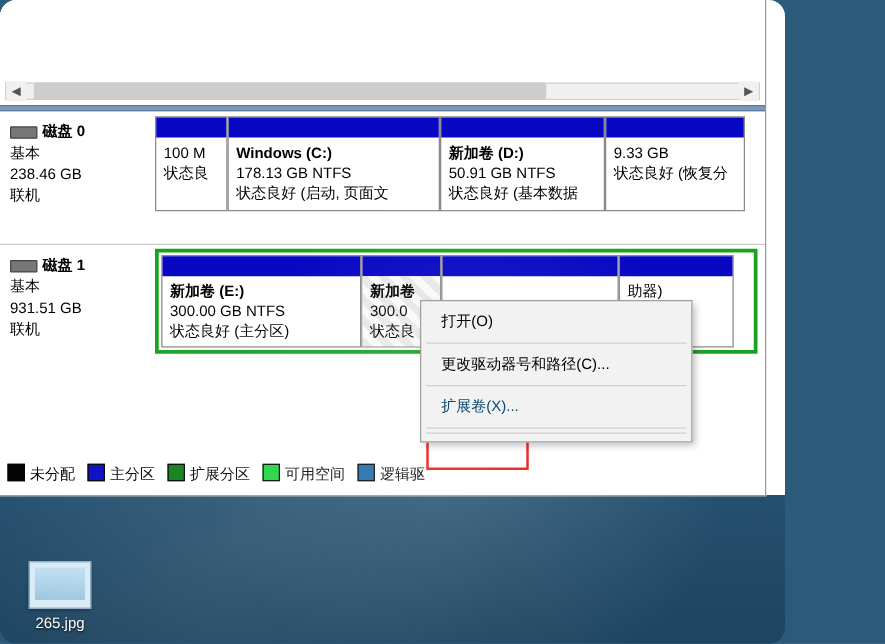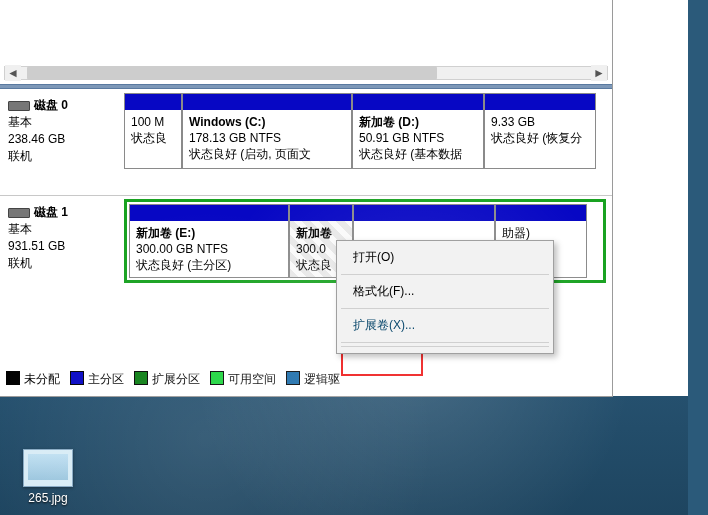--- a/index.html
+++ b/index.html
@@ -1,16 +1,16 @@
 <!DOCTYPE html>
 <html><head>
 <meta charset="utf-8">
 <style>
   html,body{margin:0;padding:0;font-family:"Microsoft YaHei","Segoe UI",sans-serif;font-size:12px;color:#000;background:#2b5a7a;}
-  .stage{position:relative;width:688px;height:515px;overflow:hidden;background:linear-gradient(#3a7da6,#2a5878 60%,#1e4560);}
+  .stage{position:relative;width:628px;height:515px;overflow:hidden;background:linear-gradient(#3a7da6,#2a5878 60%,#1e4560);border-radius:13px;}
   .stage::after{content:"";position:absolute;inset:0;background:
      radial-gradient(circle at 60% 70%,rgba(255,255,255,.15),transparent 40%),
      radial-gradient(circle at 30% 85%,rgba(255,255,255,.1),transparent 35%);pointer-events:none;}
   .window{position:absolute;left:0;top:0;width:612px;height:396px;background:#fff;border-right:1px solid #9a9a9a;border-bottom:1px solid #9a9a9a;overflow:hidden;}
   .pane-top{height:84px;background:#fff;position:relative;}
   .scroll-h{position:absolute;left:4px;right:4px;bottom:4px;top:66px;display:flex;align-items:center;background:#f0f0f0;border:1px solid #d0d0d0;}
   .scroll-h-track{flex:1;height:16px;position:relative;}
   .scroll-h-thumb{position:absolute;left:6px;top:1px;height:14px;width:410px;background:#cdcdcd;border-radius:2px;}
   .scroll-h-btn{width:16px;height:16px;background:#f0f0f0;display:flex;align-items:center;justify-content:center;color:#555;}
   .divider-h{height:3px;background:#7d98b8;border-top:1px solid #5a7aa0;border-bottom:1px solid #5a7aa0;}
@@ -130,21 +130,21 @@
         <span><span class="sw" style="background:#0707c4"></span><span>主分区</span></span>
         <span><span class="sw" style="background:#0a7d12"></span><span>扩展分区</span></span>
         <span><span class="sw" style="background:#19d43a"></span><span>可用空间</span></span>
         <span><span class="sw" style="background:#1569a8"></span><span>逻辑驱</span></span>
       </div>
   </div>
 
   <div class="ctx" id="ctx">
       <div class="ctx-item enabled">打开(O)</div>
       <div class="ctx-sep"></div>
-      <div class="ctx-item enabled">格式化(F)...</div>
+      <div class="ctx-item enabled">更改驱动器号和路径(C)...</div>
       <div class="ctx-sep"></div>
       <div class="ctx-item disabled">扩展卷(X)...</div>
       <div class="ctx-sep"></div>
       <div class="ctx-sep"></div>
     </div>
 
   <div class="red-box" style="left:341px;top:348px;width:78px;height:24px;"></div>
 
   <div class="desk-icon">
     <div class="thumb"></div>

